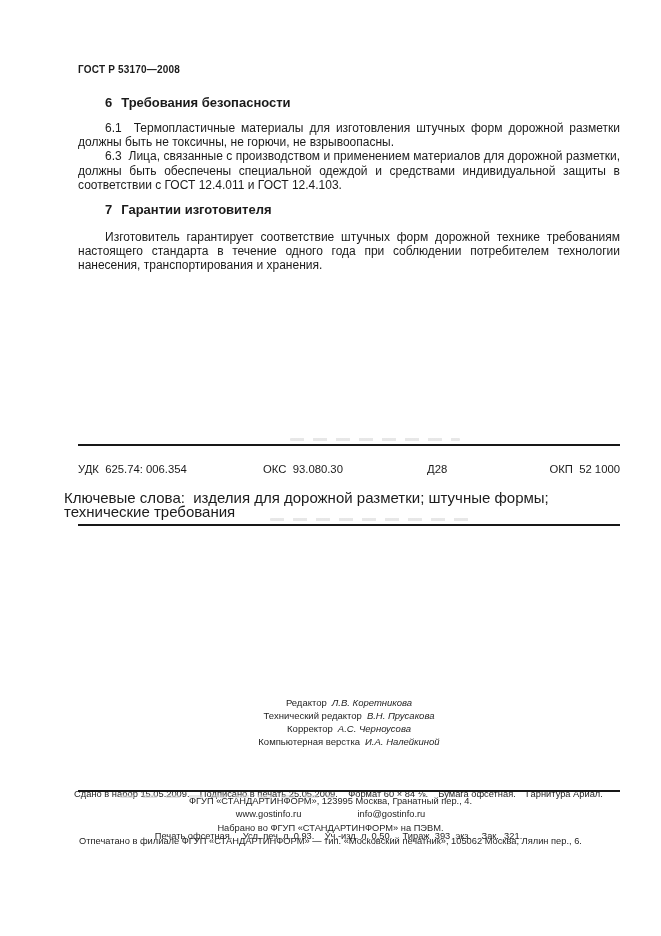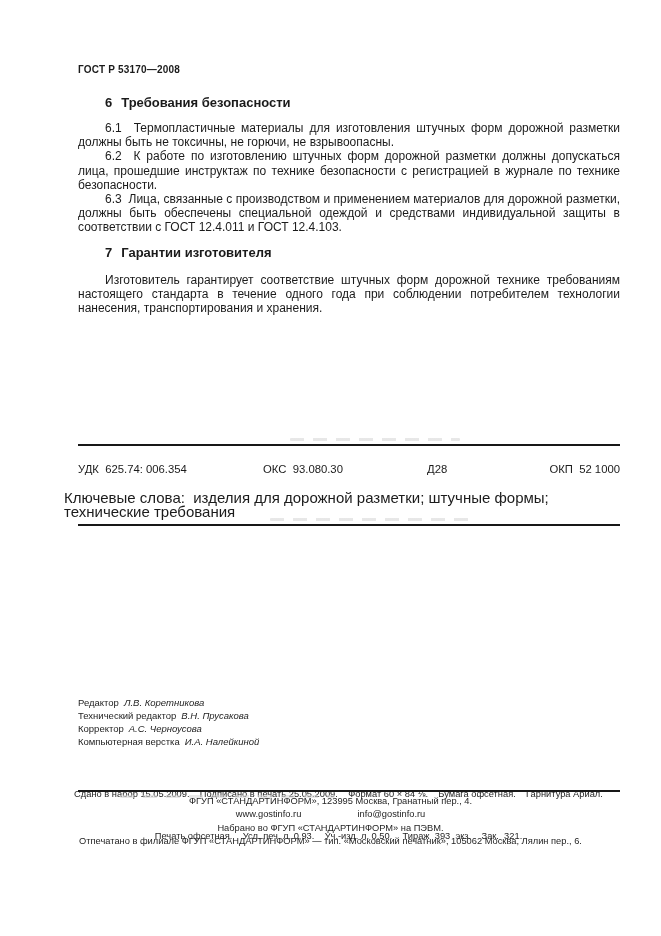--- a/index.html
+++ b/index.html
@@ -92,21 +92,21 @@
     font-size: 15px;
     line-height: 14px;
   }
 
   
   .editors {
     position: absolute;
     top: 696px;
     left: 78px;
     width: 542px;
-    text-align: left;
+    text-align: center;
     font-size: 9.5px;
     line-height: 13px;
     color: #242424;
   }
   .editor-line .ed-name {
     font-style: italic;
     margin-left: 5px;
   }
 
   
@@ -159,21 +159,20 @@
 
   <div class="doc-code">ГОСТ Р 53170—2008</div>
 
   <div class="main-text">
 
     <h2 class="sec sec-6">
       <span>6</span>
       <span>Требования безопасности</span>
     </h2>
     <p class="body-par">6.1&nbsp; Термопластичные материалы для изготовления штучных форм дорожной разметки должны быть не токсичны, не горючи, не взрывоопасны.</p>
-    <p class="body-par">6.2&nbsp; К работе по изготовлению штучных форм дорожной разметки должны допускаться лица, прошедшие инструктаж по технике безопасности с регистрацией в журнале по технике безопасности.</p>
     <p class="body-par">6.3&nbsp; Лица, связанные с производством и применением материалов для дорожной разметки, должны быть обеспечены специальной одеждой и средствами индивидуальной защиты в соответствии с ГОСТ 12.4.011 и ГОСТ 12.4.103.</p>
 
     <h2 class="sec sec-7">
       <span>7</span>
       <span>Гарантии изготовителя</span>
     </h2>
     <p class="body-par">Изготовитель гарантирует соответствие штучных форм дорожной технике требованиям настоящего стандарта в течение одного года при соблюдении потребителем технологии нанесения, транспортирования и хранения.</p>
 
   </div>
 

